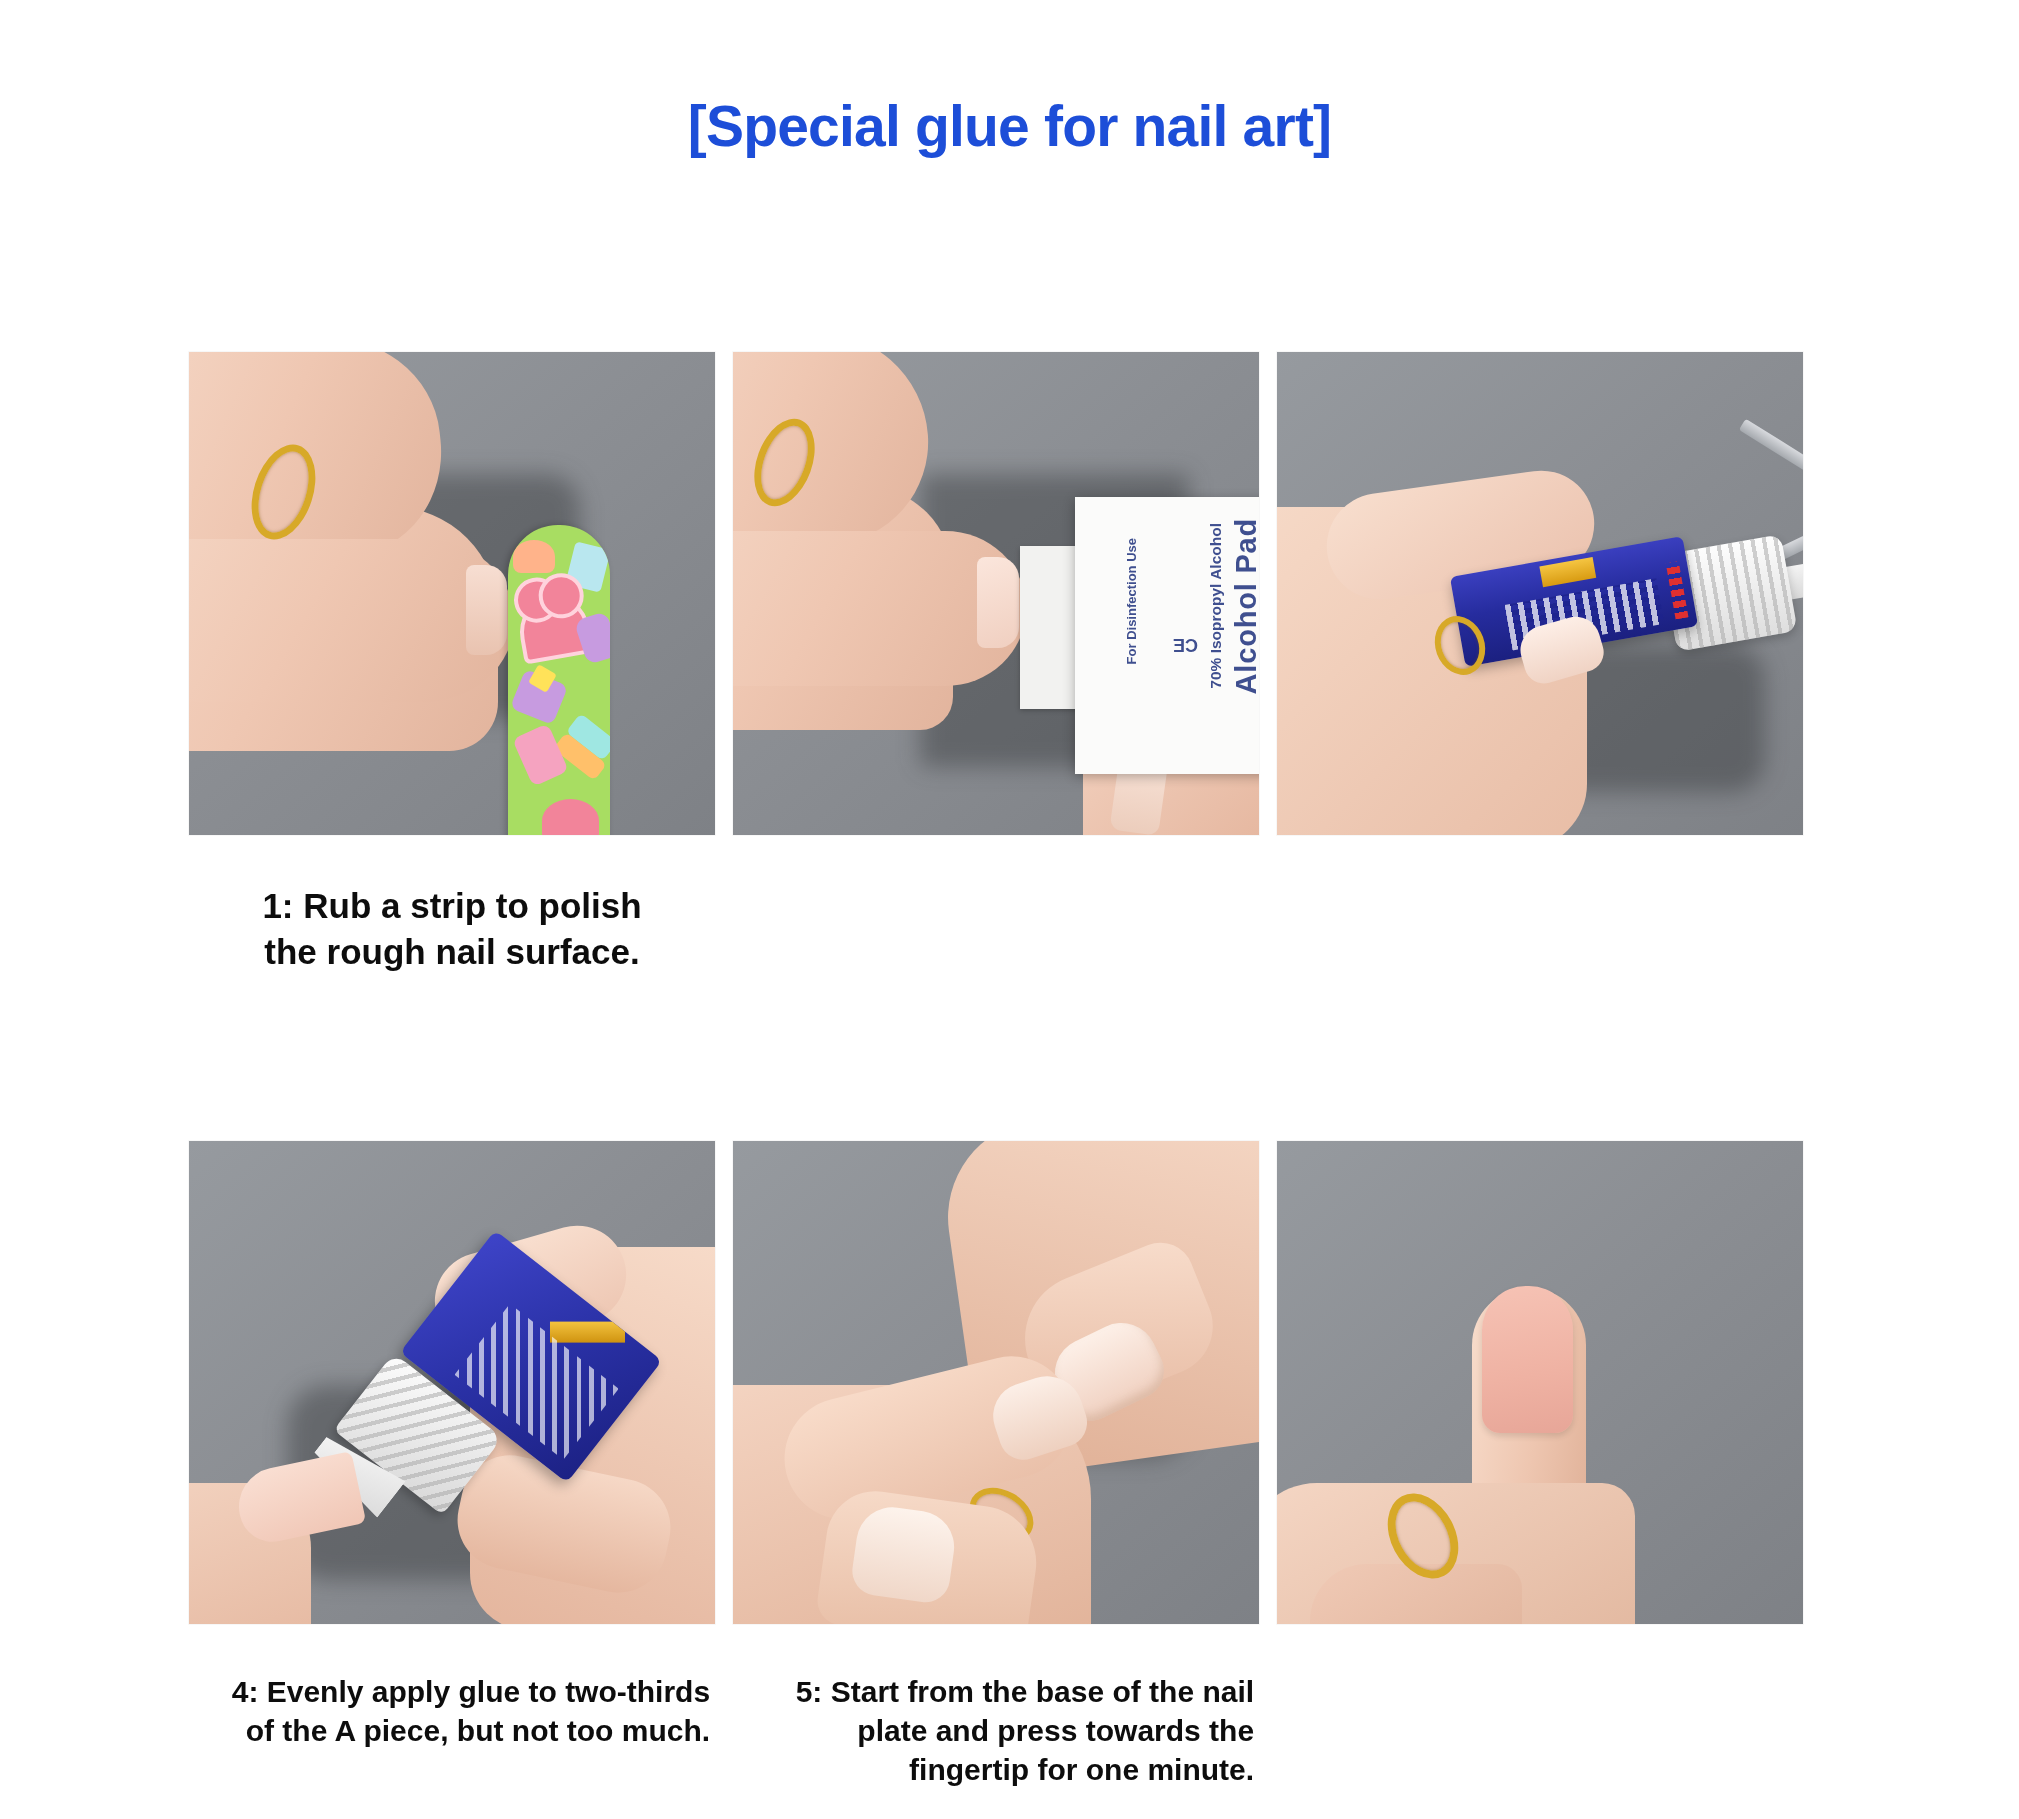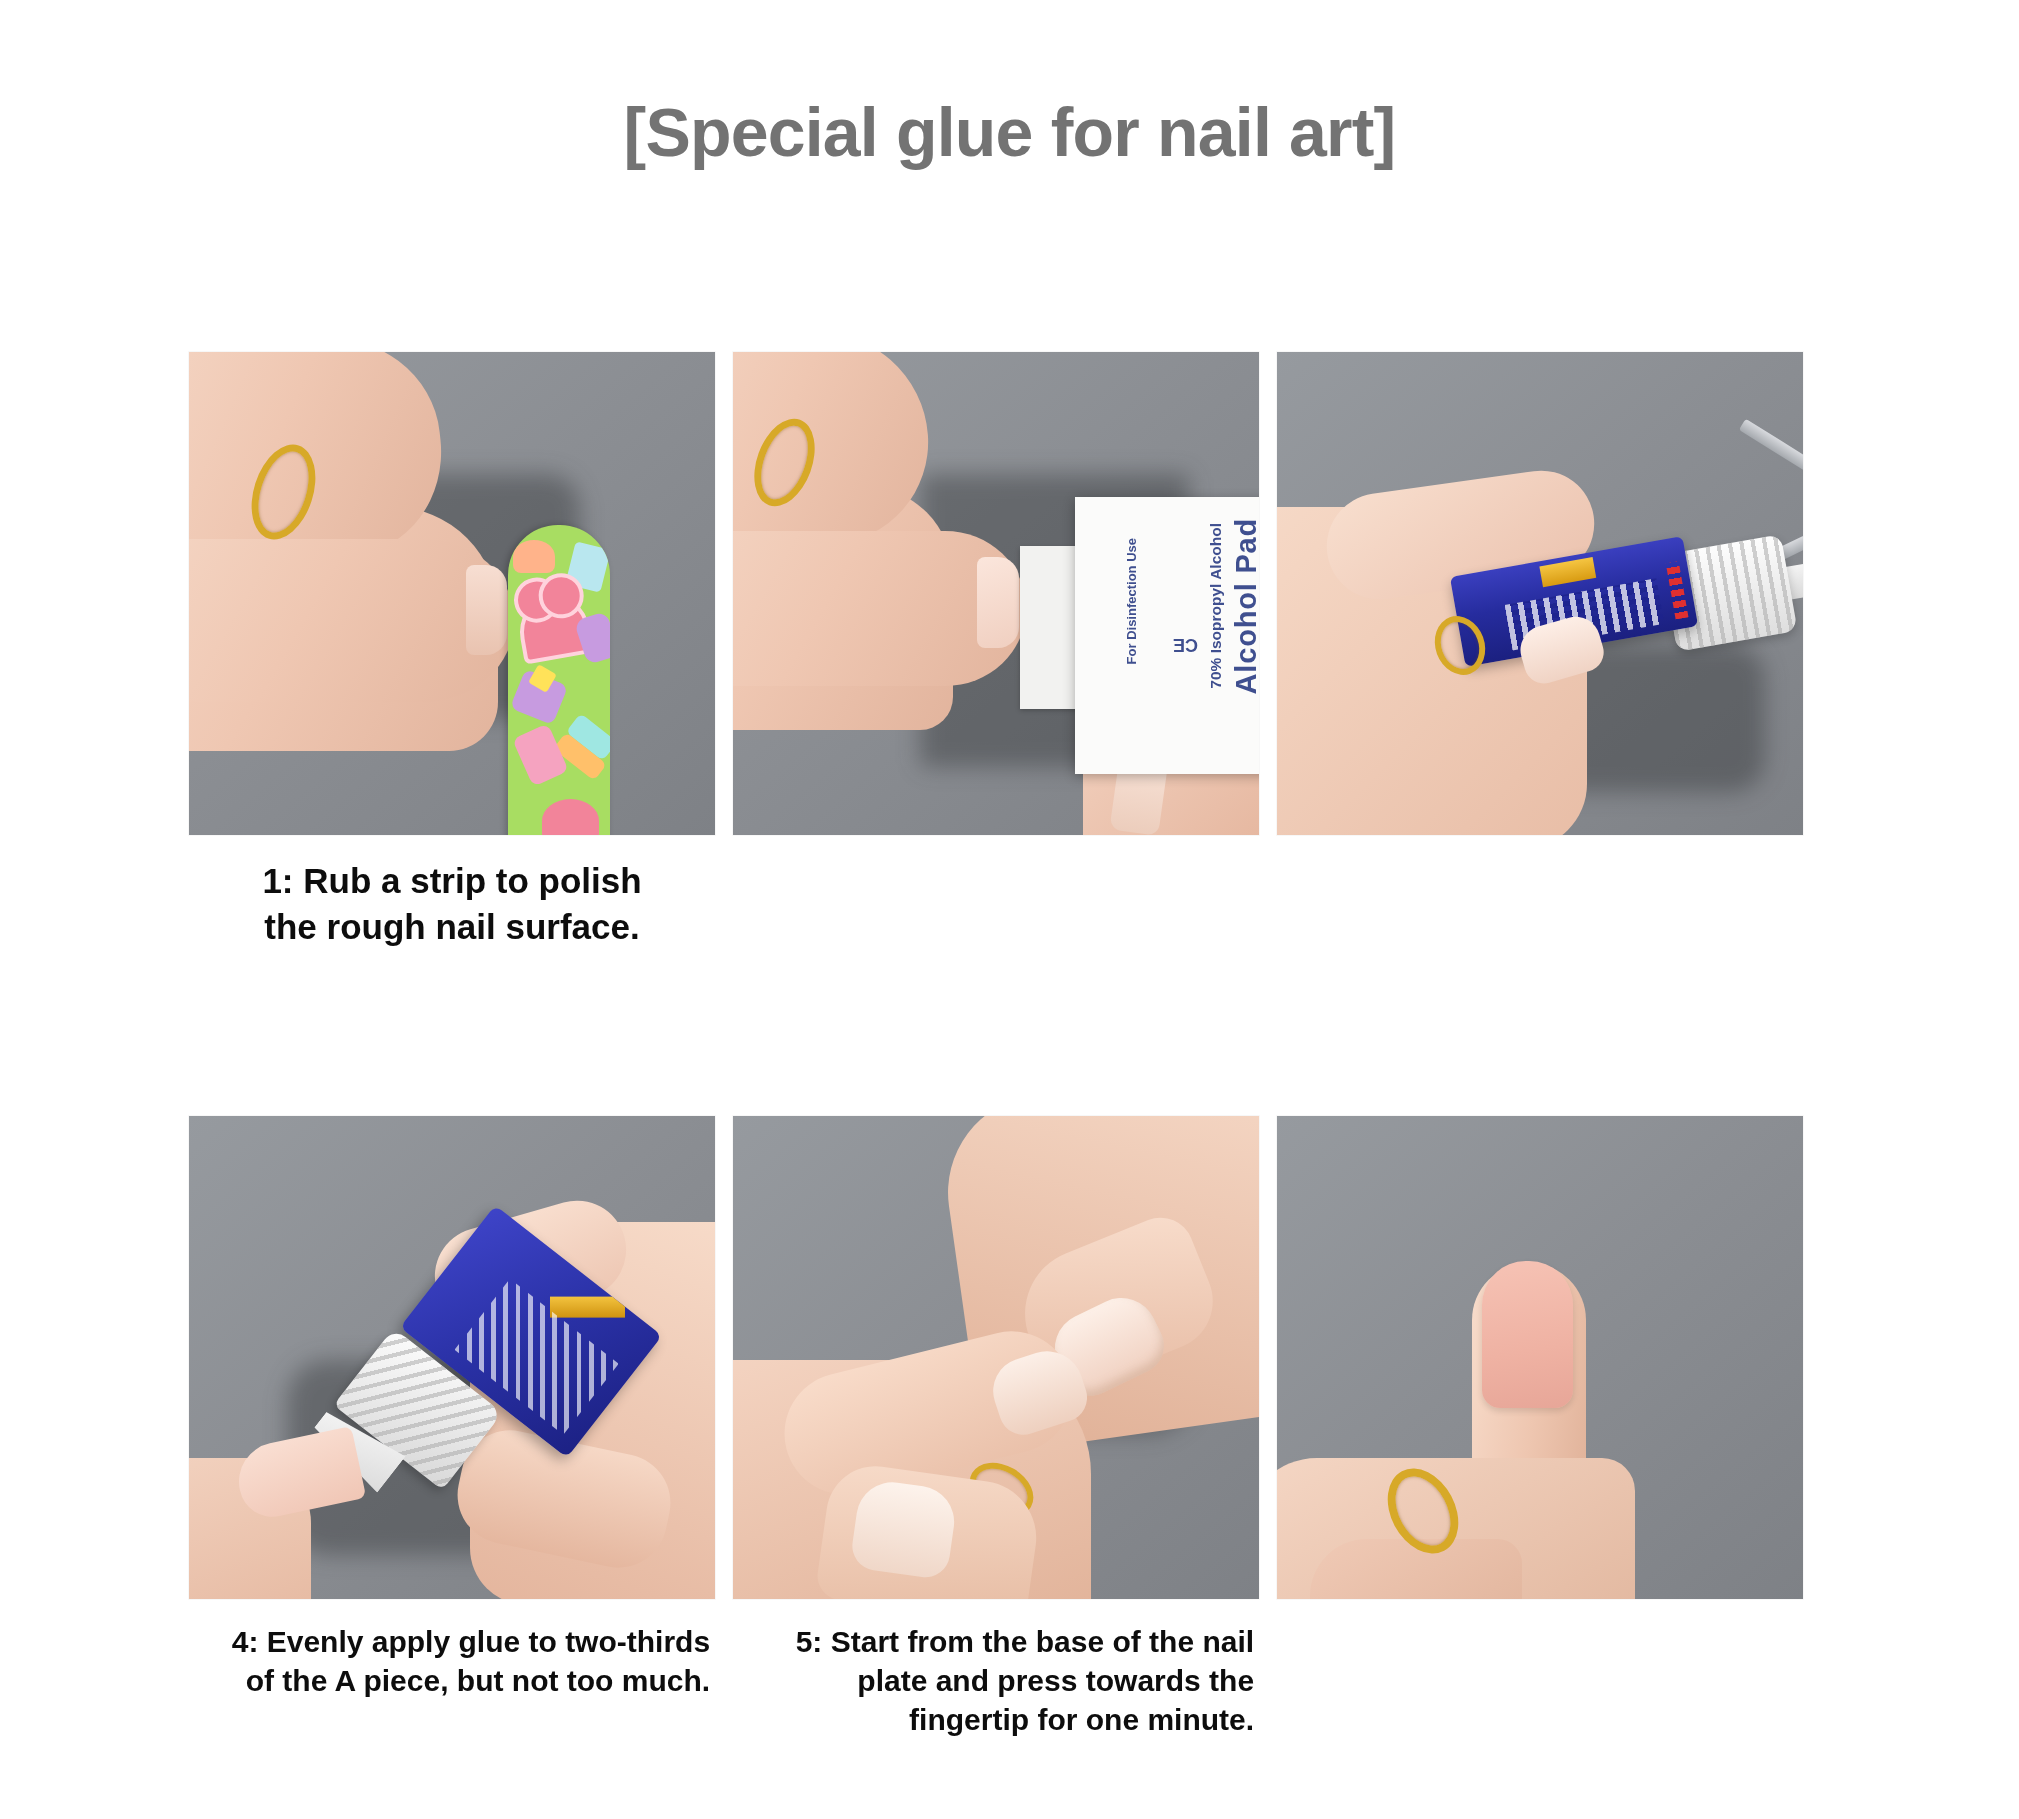--- a/index.html
+++ b/index.html
@@ -14,24 +14,24 @@
     color: #111111;
     overflow: hidden;
     position: relative;
   }
 
   
   .page-title {
     position: absolute;
     top: 98px; left: 0; right: 0;
     text-align: center;
-    font-size: 68px;
+    font-size: 57px;
     font-weight: 700;
     letter-spacing: -0.8px;
-    color: #737373;
+    color: #1d4ed8;
     line-height: 1.0;
   }
 
   
   .steps-grid {
     position: absolute;
     top: 352px;
     left: 189px;
     width: 1614px;
     display: grid;
@@ -53,20 +53,21 @@
     background: linear-gradient(140deg, #969a9f 0%, #8b8e93 45%, #7e8186 100%);
   }
 
   .caption {
     text-align: center;
     padding: 23px 4.9px 0 4.9px;
     font-weight: 700;
     color: #0d0d0d;
     line-height: 1.30;
     white-space: pre-line;
+    margin-top: 25px;
   }
   .cap-lg { font-size: 35px; }
   .cap-md { font-size: 33px; }
   .cap-sm { font-size: 30px; text-align: right; }
 
   .row-gap-spacer { height: 167px; }
 
   
 
   

